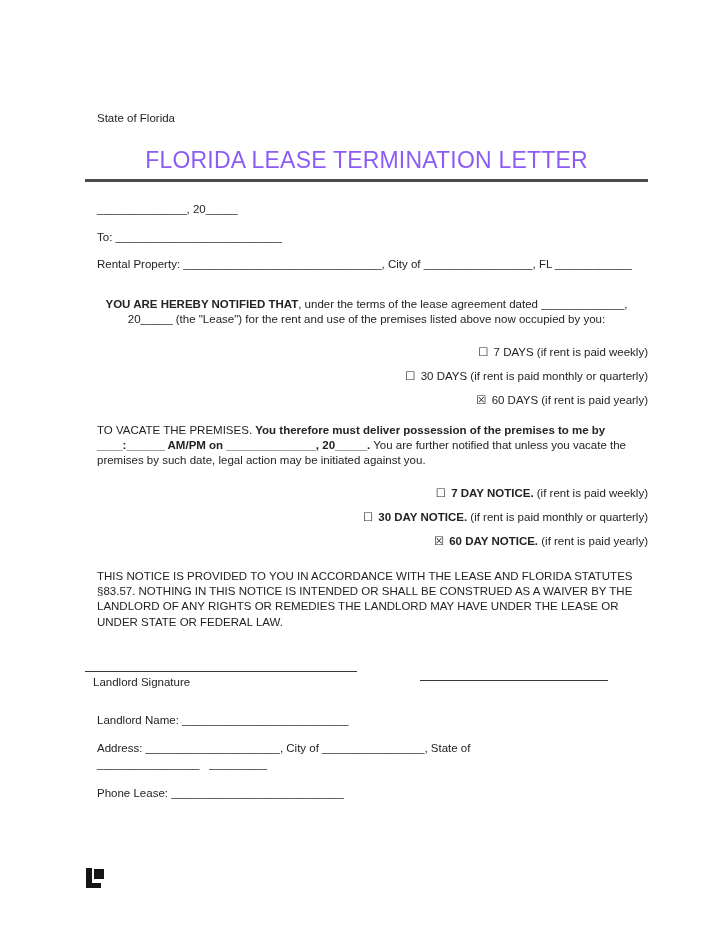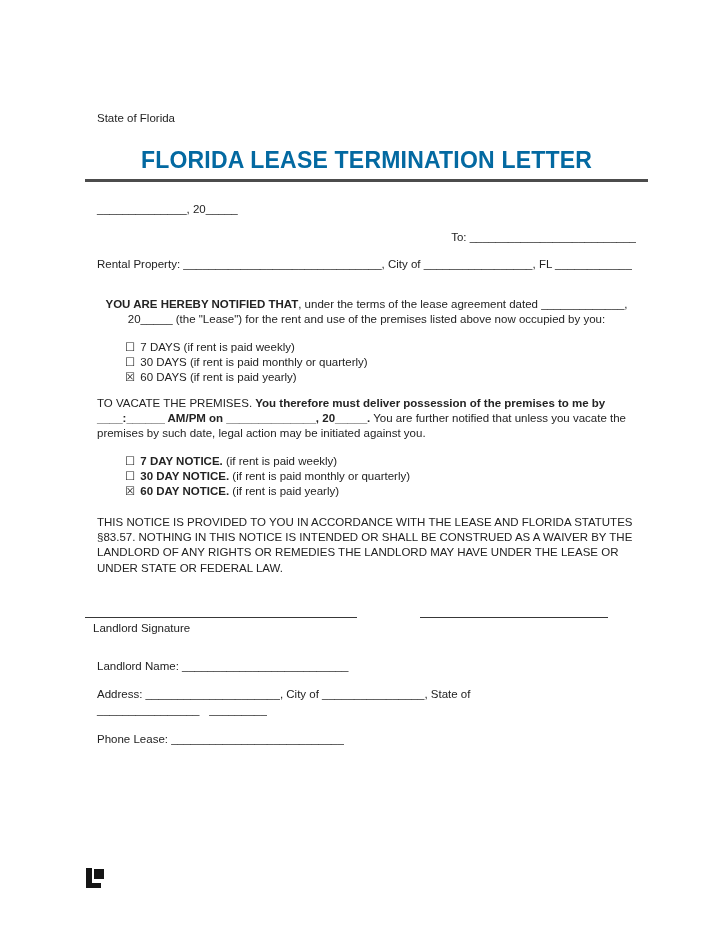--- a/index.html
+++ b/index.html
@@ -9,36 +9,36 @@
     font-family: "Liberation Sans", "DejaVu Sans", sans-serif;
     color: #232323;
     overflow: hidden;
   }
   .content { width: 648px; padding: 99px 0 0 85px; font-size: 11.5px; line-height: 15.3px; }
   p { margin: 12px; }
   .bold { font-weight: 700; }
   .state-line { font-size: 11.5px; }
   .doc-title {
     margin-top: 21px; text-align: center;
-    font-size: 23px; font-weight: 700; letter-spacing: 0.2px; line-height: 26px;
-    padding-bottom: 6px; border-bottom: 3px solid #4c4c4c; color: #0369a1;
+    font-size: 23px; font-weight: 400; letter-spacing: 0.2px; line-height: 26px;
+    padding-bottom: 6px; border-bottom: 3px solid #4c4c4c; color: #8b5cf6;
   }
   .date-line   { margin-top: 20px; }
-  .to-line     { margin-top: 12px; text-align: right; }
+  .to-line     { margin-top: 12px; }
   .rental-line { margin-top: 12px; }
   .p-notified  { margin-top: 25px; text-align: center; }
   .p-tenancy   { margin-top: 13px; }
   .cb-group    { margin-top: 10px; padding-left: 40px; }
   .p-vacate    { margin-top: 11px; }
   .p-thisisa   { margin-top: 12px; }
   .cb-group2   { margin-top: 11px; }
   .p-statutes  { margin-top: 16px; }
-  .cb-row  { line-height: 15px; }
+  .cb-row  { line-height: 24px; text-align: right; }
   .cb-box  { font-family: "DejaVu Sans", sans-serif; font-size: 11.5px; margin-right: 5px; }
-  .sig-row { display: flex; margin-top: 41px; }
+  .sig-row { display: flex; margin-top: 41px; align-items: center; }
   .sig-left  { width: 272px; }
   .sig-spacer{ width: 63px; }
   .sig-right { width: 188px; }
   .sig-line  { border-top: 1.4px solid #383838; height: 2px; }
   .sig-label { margin-top: 2px; padding-left: 8px; }
   .name-line    { margin-top: 23px; }
   .address-line { margin-top: 13px; }
   .phone-line   { margin-top: 14px; }
   .gap-blank { margin-left: 10px; }
   .logo { position: absolute; left: 86px; top: 868px; width: 20px; height: 20px; }

